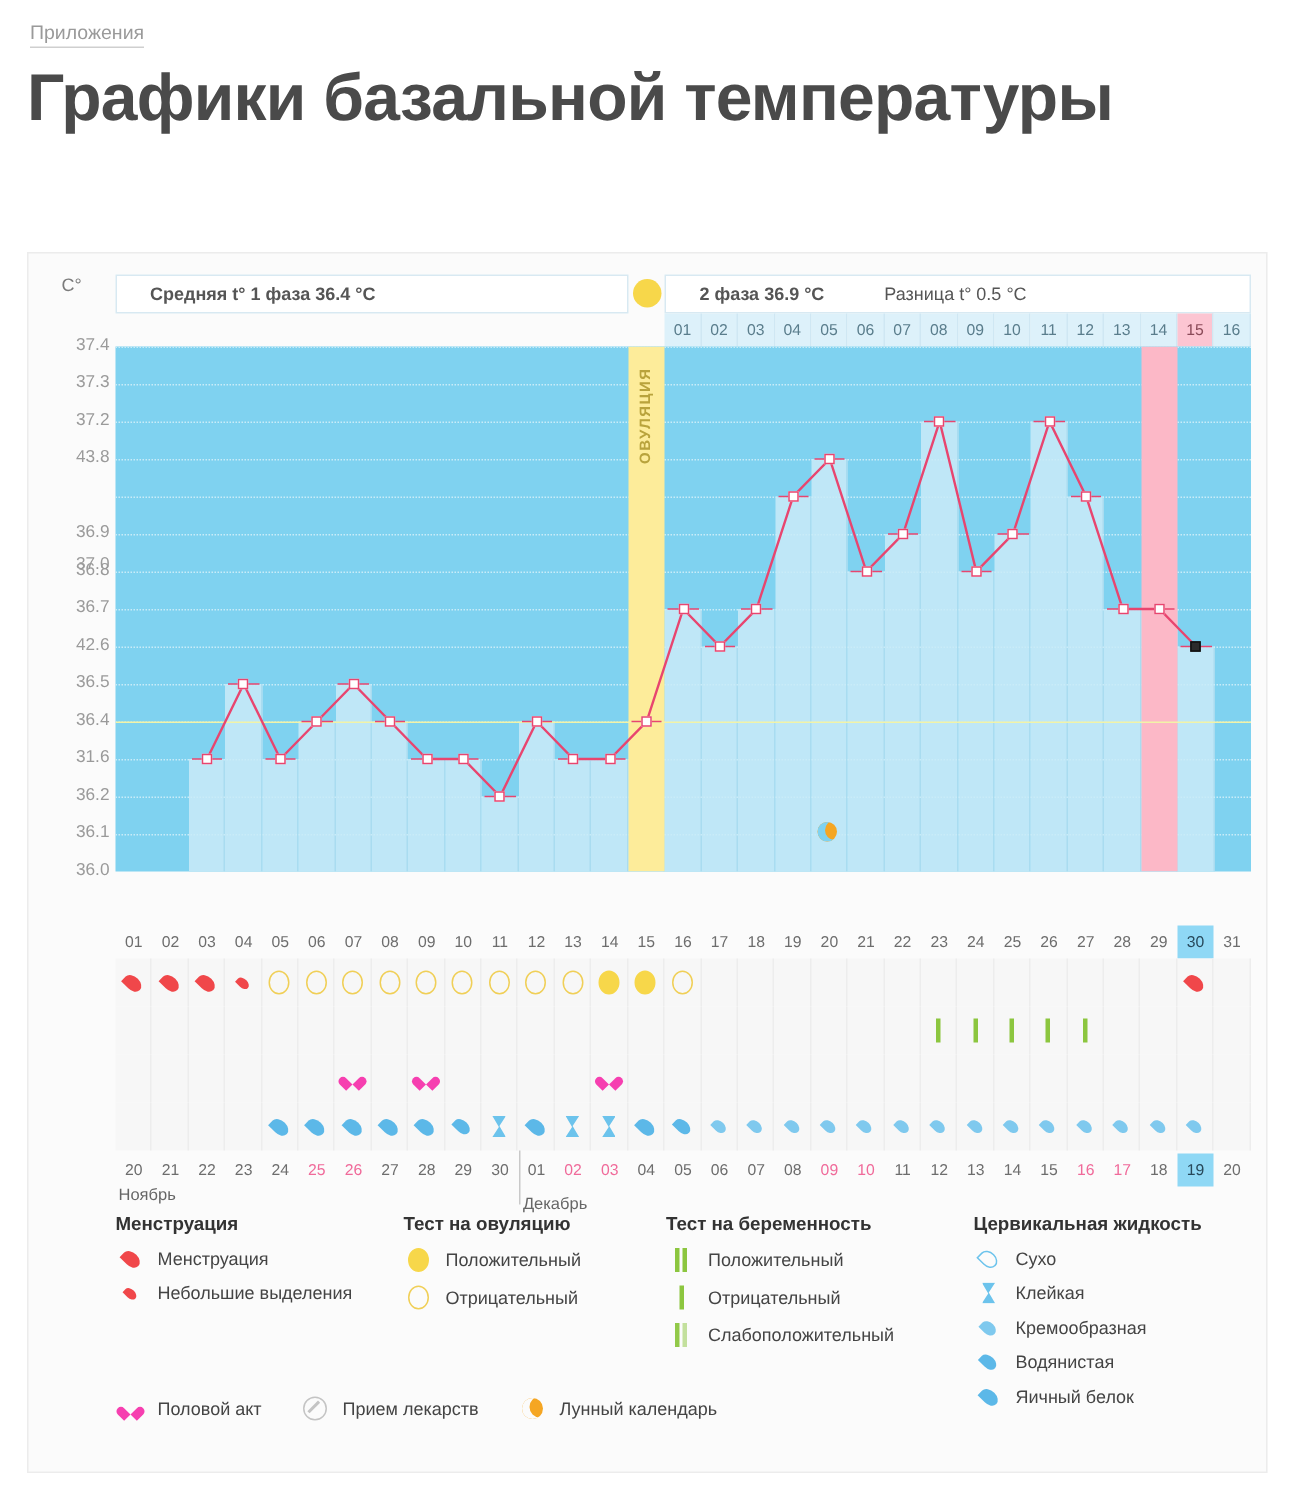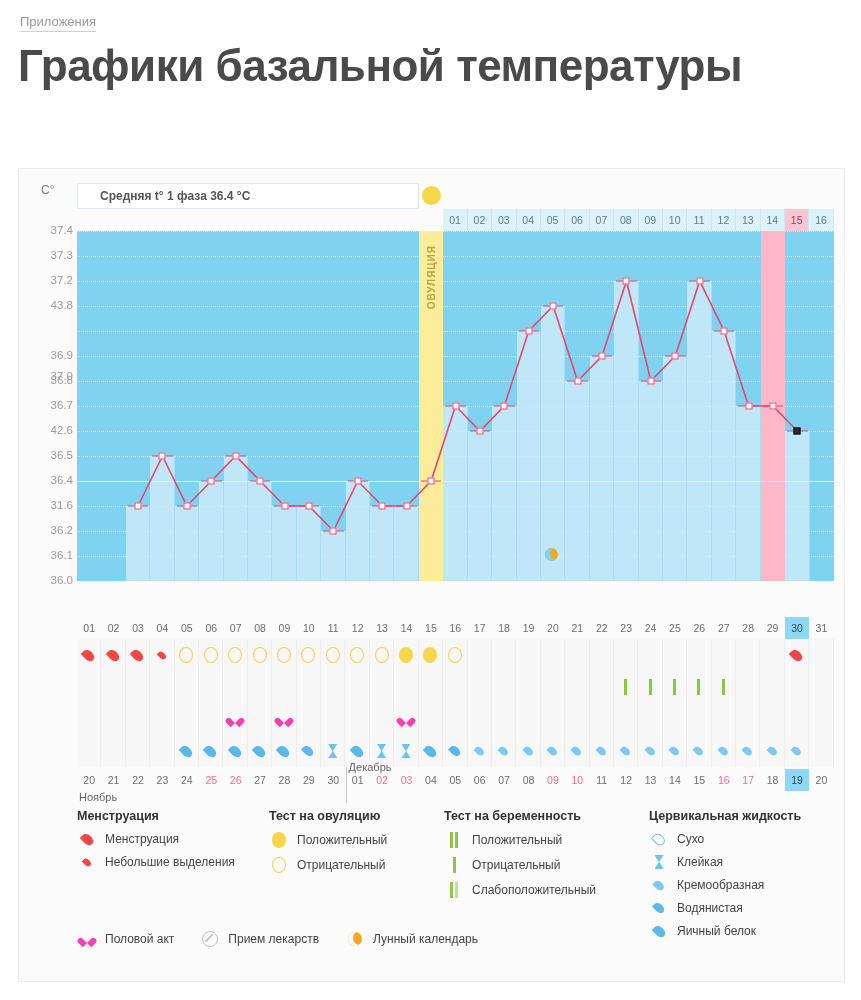--- a/index.html
+++ b/index.html
@@ -256,20 +256,24 @@
           <div class="tick" style="top: 366px; width: 44px;">36.1</div>
           <div class="tick" style="top: 391px; width: 44px;">36.0</div>
         </div>
     </div>
 
     <div class="plot">
       <div class="phase-bar" id="phase1bar" style="left: 0px; width: 341.871px;">
         <span class="lbl">Средняя t° 1 фаза 36.4 °C</span>
       </div>
       <div class="ovu-dot" id="ovudot" style="left: 344.581px;"></div>
+      <div class="phase-bar" id="phase2bar" style="left: 366.29px; width: 390.71px;">
+        <span class="lbl">2 фаза 36.9 °C</span>
+        <span class="lbl2">Разница t° 0.5 °C</span>
+      </div>
       <div class="daynum-row" id="phase2days" style="left: 366.29px; width: 390.71px;">
           <div class="dn" style="width: 24.4194px;">01</div>
           <div class="dn" style="width: 24.4194px;">02</div>
           <div class="dn" style="width: 24.4194px;">03</div>
           <div class="dn" style="width: 24.4194px;">04</div>
           <div class="dn" style="width: 24.4194px;">05</div>
           <div class="dn" style="width: 24.4194px;">06</div>
           <div class="dn" style="width: 24.4194px;">07</div>
           <div class="dn" style="width: 24.4194px;">08</div>
           <div class="dn" style="width: 24.4194px;">09</div>
@@ -692,21 +696,21 @@
       <div class="cell" style="width: 24.4194px;">13</div>
       <div class="cell" style="width: 24.4194px;">14</div>
       <div class="cell" style="width: 24.4194px;">15</div>
       <div class="cell" style="width: 24.4194px; color: rgb(240, 106, 154);">16</div>
       <div class="cell" style="width: 24.4194px; color: rgb(240, 106, 154);">17</div>
       <div class="cell" style="width: 24.4194px;">18</div>
       <div class="cell hl" style="width: 24.4194px;">19</div>
       <div class="cell" style="width: 24.4194px;">20</div>
     </div>
   <div class="month-label" id="month1" style="left: 60px; top: 622px;">Ноябрь</div>
-  <div class="month-label" id="month2" style="left: 329.613px; top: 592px;">Декабрь</div>
+  <div class="month-label" id="month2" style="left: 329.613px; top: 628px;">Декабрь</div>
   <div class="month-sep" id="monthsep" style="left: 326.613px; top: 598px; height: 36px;"></div>
 
   <div class="legend">
     <div class="lg-col" id="lgc1" style="left:58px; top:0;">
       <div class="lg-title">Менструация</div>
       <div class="lg-item">
         <span class="lg-ic">
             <span class="drop"></span>
           </span>
         <span>Менструация</span>

